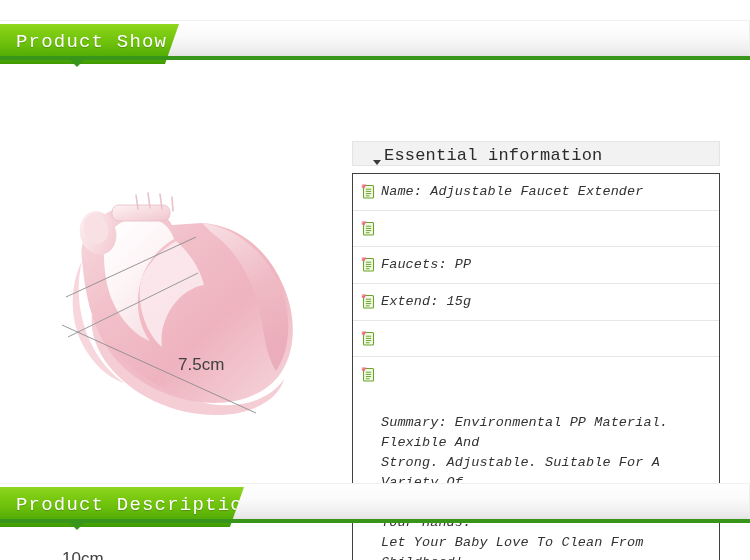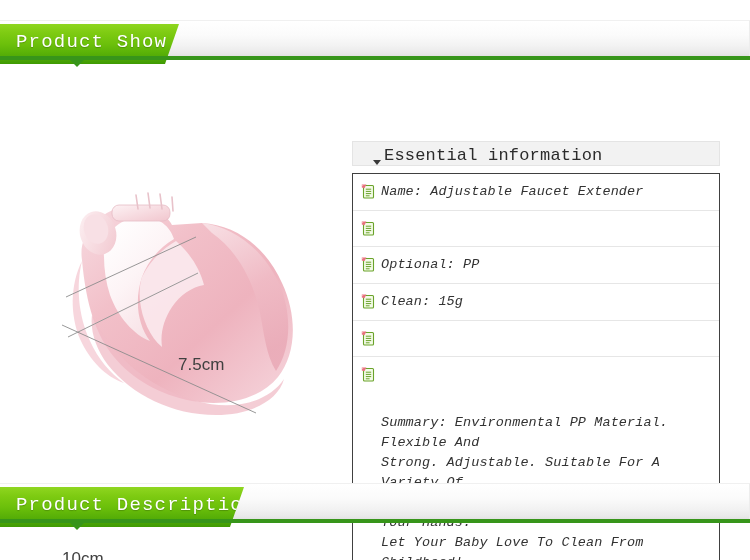--- a/index.html
+++ b/index.html
@@ -317,33 +317,33 @@
         <div class="info-row">
           <span class="note-icon"><svg viewBox="0 0 14 15" width="14" height="15">
               <rect x="2.5" y="1.5" width="10" height="12.5" rx="1" fill="#f4fbe8" stroke="#6aa32a" stroke-width="1.1"></rect>
               <line x1="4.8" y1="5.2" x2="10.2" y2="5.2" stroke="#6aa32a" stroke-width="1"></line>
               <line x1="4.8" y1="7.4" x2="10.2" y2="7.4" stroke="#6aa32a" stroke-width="1"></line>
               <line x1="4.8" y1="9.6" x2="10.2" y2="9.6" stroke="#6aa32a" stroke-width="1"></line>
               <line x1="4.8" y1="11.8" x2="8.6" y2="11.8" stroke="#6aa32a" stroke-width="1"></line>
               <path d="M0.8,0.6 L5.4,0.6 L3.4,4.2 L0.8,3.4 Z" fill="#e8727f"></path>
               <path d="M0.8,0.6 L2.6,0.6 L1.6,2.6 Z" fill="#f7b9c1"></path>
             </svg></span>
-          <span class="info-text">Optional: PP</span>
-        </div>
-        <div class="info-row">
-          <span class="note-icon"><svg viewBox="0 0 14 15" width="14" height="15">
-              <rect x="2.5" y="1.5" width="10" height="12.5" rx="1" fill="#f4fbe8" stroke="#6aa32a" stroke-width="1.1"></rect>
-              <line x1="4.8" y1="5.2" x2="10.2" y2="5.2" stroke="#6aa32a" stroke-width="1"></line>
-              <line x1="4.8" y1="7.4" x2="10.2" y2="7.4" stroke="#6aa32a" stroke-width="1"></line>
-              <line x1="4.8" y1="9.6" x2="10.2" y2="9.6" stroke="#6aa32a" stroke-width="1"></line>
-              <line x1="4.8" y1="11.8" x2="8.6" y2="11.8" stroke="#6aa32a" stroke-width="1"></line>
-              <path d="M0.8,0.6 L5.4,0.6 L3.4,4.2 L0.8,3.4 Z" fill="#e8727f"></path>
-              <path d="M0.8,0.6 L2.6,0.6 L1.6,2.6 Z" fill="#f7b9c1"></path>
-            </svg></span>
-          <span class="info-text">Clean: 15g</span>
+          <span class="info-text">Faucets: PP</span>
+        </div>
+        <div class="info-row">
+          <span class="note-icon"><svg viewBox="0 0 14 15" width="14" height="15">
+              <rect x="2.5" y="1.5" width="10" height="12.5" rx="1" fill="#f4fbe8" stroke="#6aa32a" stroke-width="1.1"></rect>
+              <line x1="4.8" y1="5.2" x2="10.2" y2="5.2" stroke="#6aa32a" stroke-width="1"></line>
+              <line x1="4.8" y1="7.4" x2="10.2" y2="7.4" stroke="#6aa32a" stroke-width="1"></line>
+              <line x1="4.8" y1="9.6" x2="10.2" y2="9.6" stroke="#6aa32a" stroke-width="1"></line>
+              <line x1="4.8" y1="11.8" x2="8.6" y2="11.8" stroke="#6aa32a" stroke-width="1"></line>
+              <path d="M0.8,0.6 L5.4,0.6 L3.4,4.2 L0.8,3.4 Z" fill="#e8727f"></path>
+              <path d="M0.8,0.6 L2.6,0.6 L1.6,2.6 Z" fill="#f7b9c1"></path>
+            </svg></span>
+          <span class="info-text">Extend: 15g</span>
         </div>
         <div class="info-row">
           <span class="note-icon"><svg viewBox="0 0 14 15" width="14" height="15">
               <rect x="2.5" y="1.5" width="10" height="12.5" rx="1" fill="#f4fbe8" stroke="#6aa32a" stroke-width="1.1"></rect>
               <line x1="4.8" y1="5.2" x2="10.2" y2="5.2" stroke="#6aa32a" stroke-width="1"></line>
               <line x1="4.8" y1="7.4" x2="10.2" y2="7.4" stroke="#6aa32a" stroke-width="1"></line>
               <line x1="4.8" y1="9.6" x2="10.2" y2="9.6" stroke="#6aa32a" stroke-width="1"></line>
               <line x1="4.8" y1="11.8" x2="8.6" y2="11.8" stroke="#6aa32a" stroke-width="1"></line>
               <path d="M0.8,0.6 L5.4,0.6 L3.4,4.2 L0.8,3.4 Z" fill="#e8727f"></path>
               <path d="M0.8,0.6 L2.6,0.6 L1.6,2.6 Z" fill="#f7b9c1"></path>

